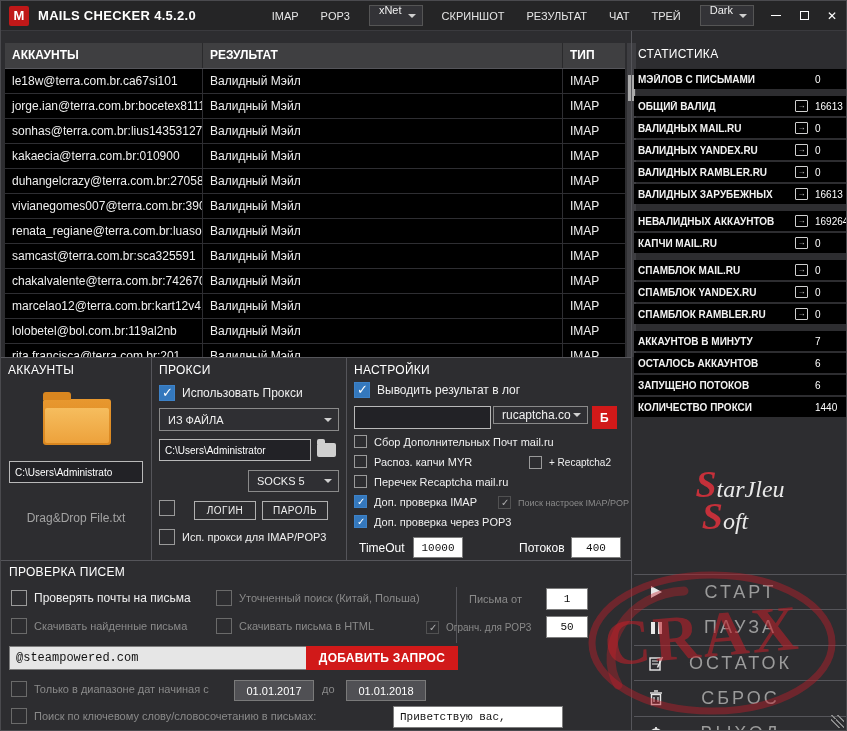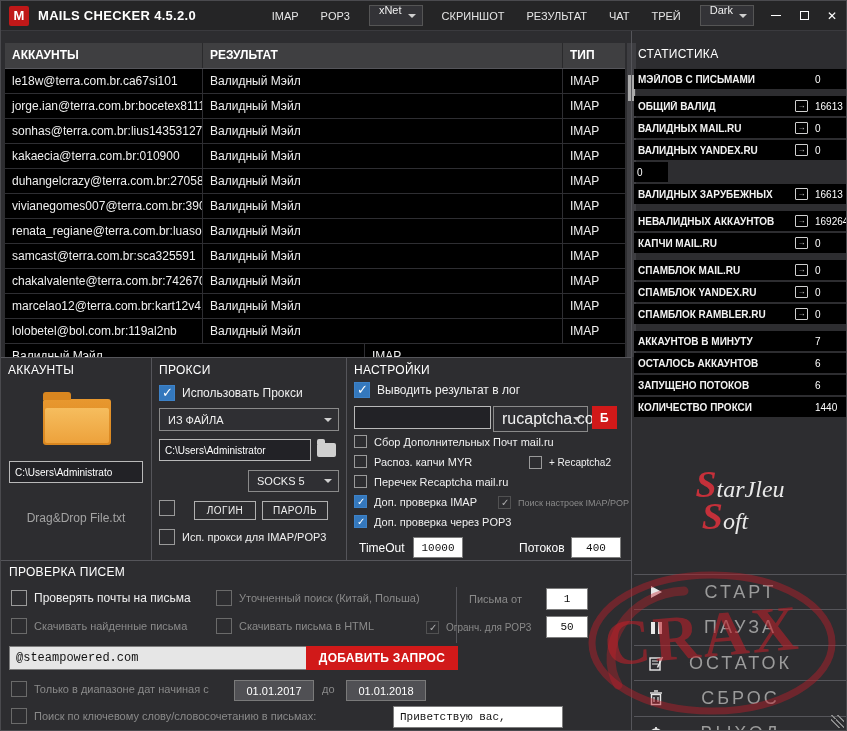--- a/index.html
+++ b/index.html
@@ -183,20 +183,21 @@
       <div class="tc w1">marcelao12@terra.com.br:kart12v41</div>
       <div class="tc w2">Валидный Мэйл</div>
       <div class="tc w3">IMAP</div>
     </div>
   <div class="trow">
       <div class="tc w1">lolobetel@bol.com.br:119al2nb</div>
       <div class="tc w2">Валидный Мэйл</div>
       <div class="tc w3">IMAP</div>
     </div>
   <div class="trow">
+      <div class="tc w1">rita.francisca@terra.com.br:201</div>
       <div class="tc w2">Валидный Мэйл</div>
       <div class="tc w3">IMAP</div>
     </div>
 </div>
 <div class="scrolltrack">
   <div class="scrollthumb"></div>
 </div>
 
 <div class="divh" style="left:0;top:356px;width:630px"></div>
 <div class="divh" style="left:0;top:559px;width:630px"></div>
@@ -231,21 +232,21 @@
   <span class="cb"></span>
   <span class="cbl f11">Исп. прокси для IMAP/POP3</span>
 </label>
 
 <div class="grp-title" style="left:353px;top:362px">НАСТРОЙКИ</div>
 <label class="cbrow" style="left:353px;top:381px">
   <span class="cb checked"></span>
   <span class="cbl">Выводить результат в лог</span>
 </label>
 <input class="tinput" style="left: 353px; top: 405px; width: 137px; height: 23px; font-size: 11px;">
-<div class="combo" style="left:492px;top:405px;width:95px;height:26px;font-size:16px">
+<div class="combo" style="left:492px;top:405px;width:95px;height:18px;font-size:12px">
   <span>rucaptcha.co</span>
 </div>
 <div class="btn-red" style="left:591px;top:405px;width:25px;height:23px">Б</div>
 <label class="cbrow" style="left:353px;top:434px">
   <span class="cb sm"></span>
   <span class="cbl f11">Сбор Дополнительных Почт mail.ru</span>
 </label>
 <label class="cbrow" style="left:353px;top:454px">
   <span class="cb sm"></span>
   <span class="cbl f11">Распоз. капчи MYR</span>
@@ -339,20 +340,24 @@
         <div class="sval">0</div>
       </div>
     <div class="srow">
         <div class="slabel">
           <span class="t">ВАЛИДНЫХ YANDEX.RU</span>
           <span class="exp"></span>
         </div>
         <div class="sval">0</div>
       </div>
     <div class="srow">
+        <div class="slabel">
+          <span class="t">ВАЛИДНЫХ RAMBLER.RU</span>
+          <span class="exp"></span>
+        </div>
         <div class="sval">0</div>
       </div>
     <div class="srow">
         <div class="slabel">
           <span class="t">ВАЛИДНЫХ ЗАРУБЕЖНЫХ</span>
           <span class="exp"></span>
         </div>
         <div class="sval">16613</div>
       </div>
     <div class="srow g">

